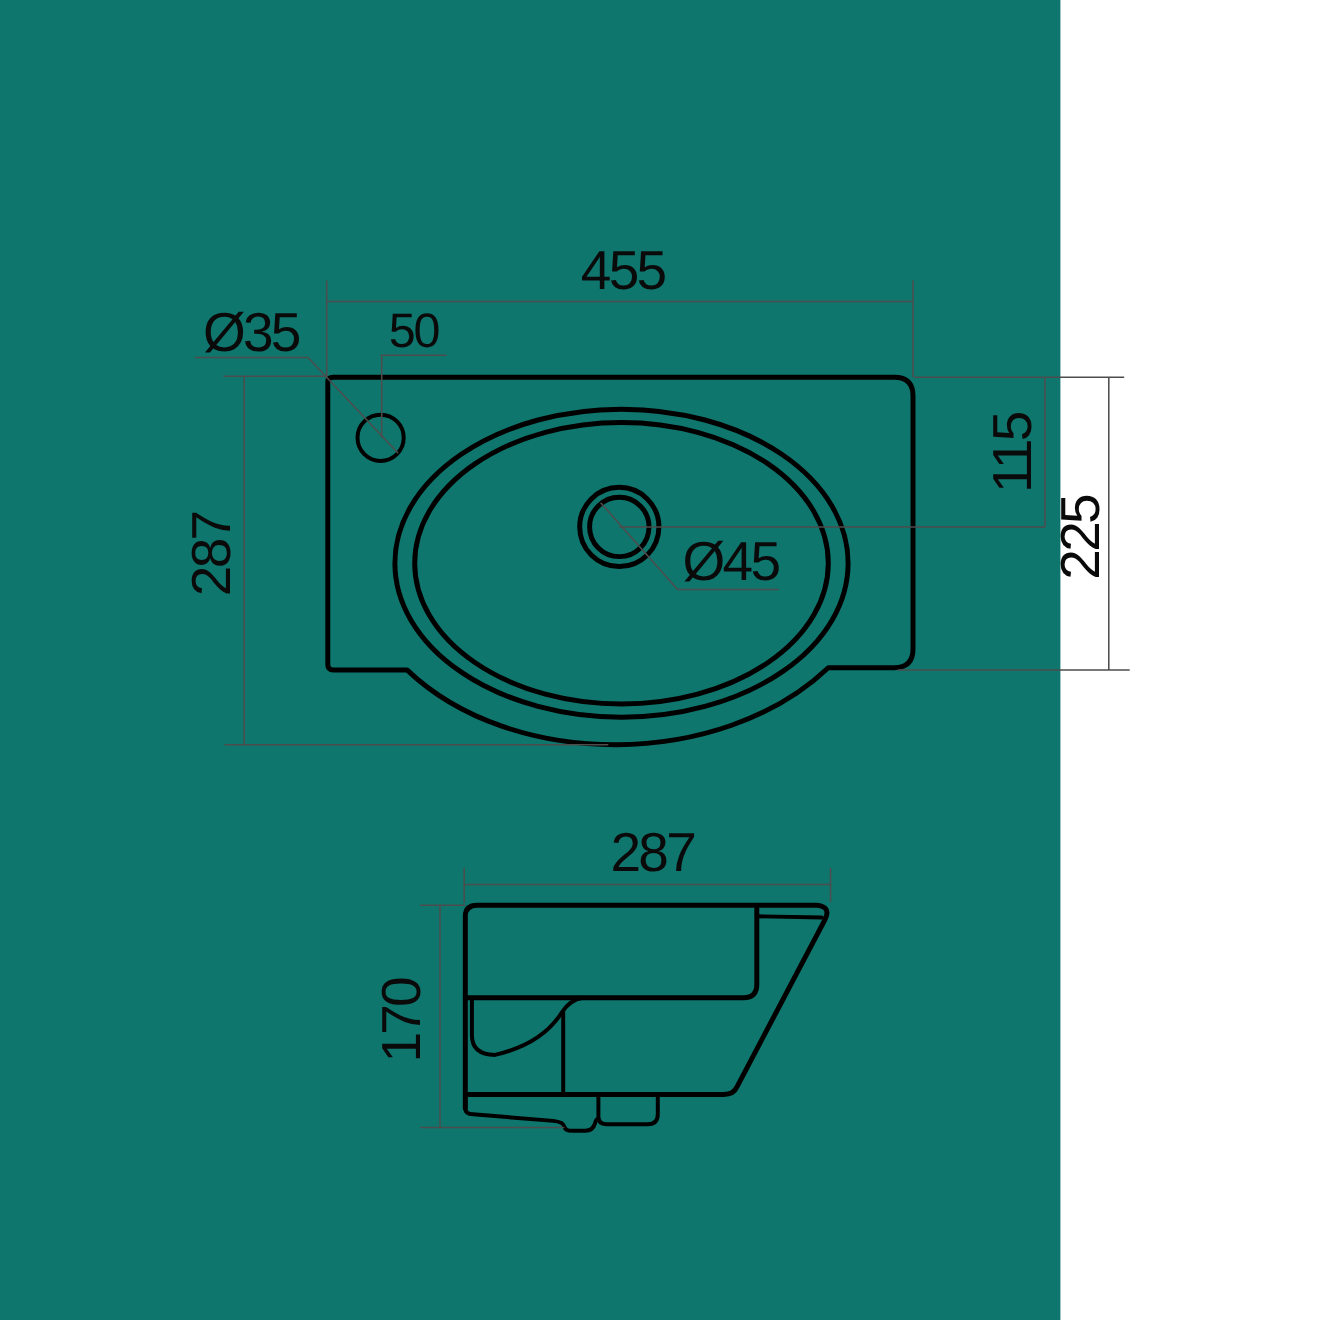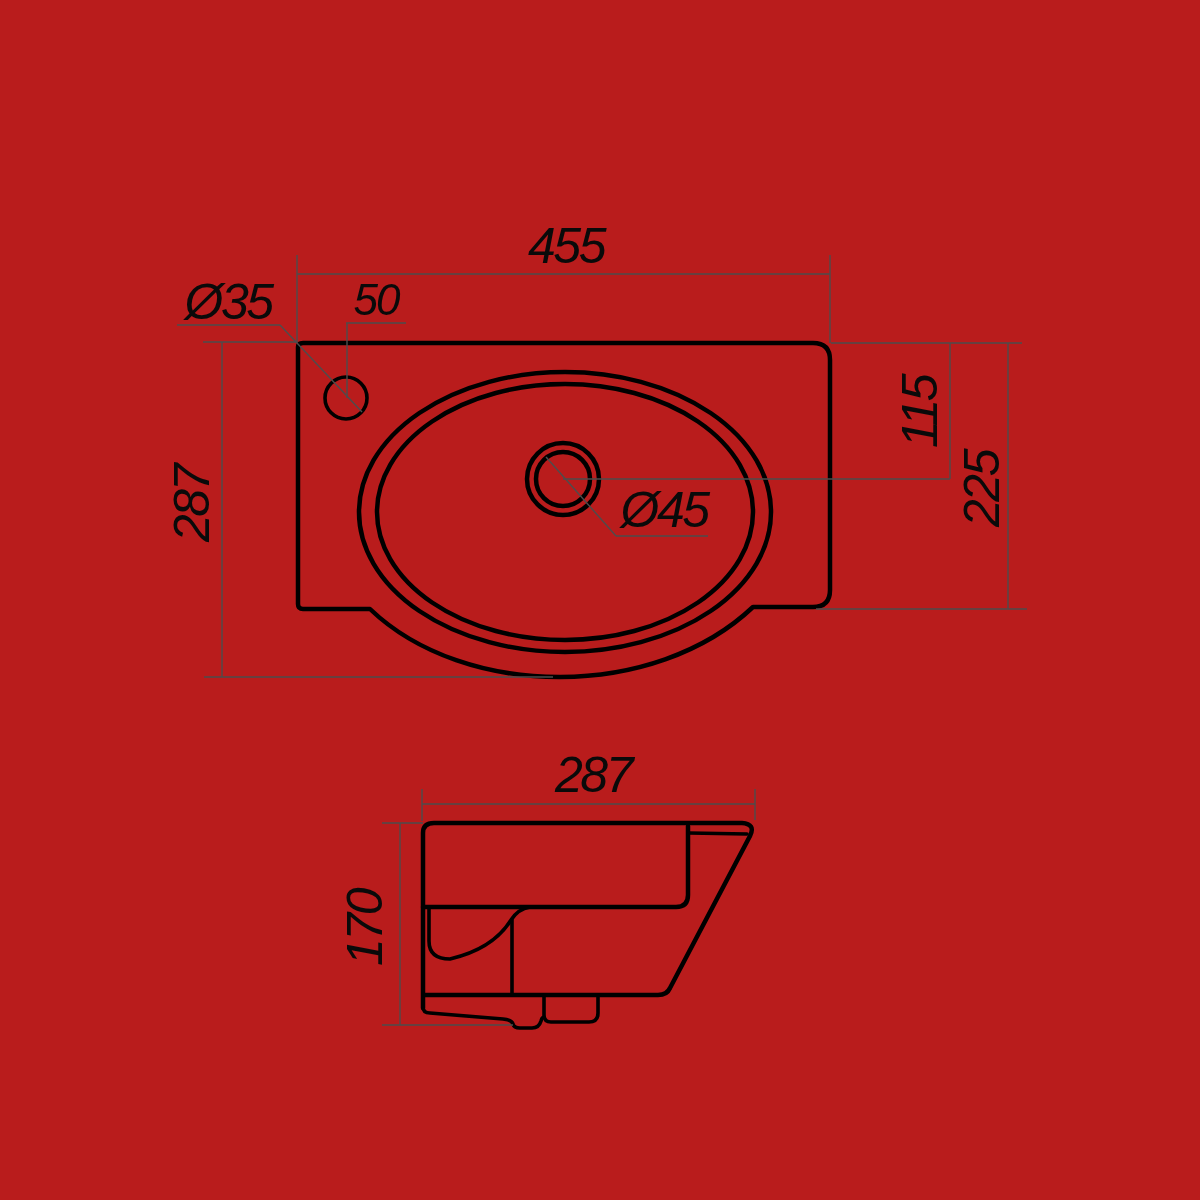--- a/index.html
+++ b/index.html
@@ -1,25 +1,24 @@
 <!DOCTYPE html>
 <html><head>
 <meta charset="utf-8">
 <style>
   html, body {
     margin: 0;
     padding: 0;
     background: #ffffff;
   }
   .canvas {
-    width: 1200px;
+    width: 964px;
     height: 1200px;
-    background: #b91c1c;
+    background: #0f766e;
     position: relative;
-    font-style: italic;
   }
   svg { display: block; }
   
   .t {
     fill: none;
     stroke: #000000;
     stroke-width: 4.5;
     stroke-linecap: round;
     stroke-linejoin: round;
   }

